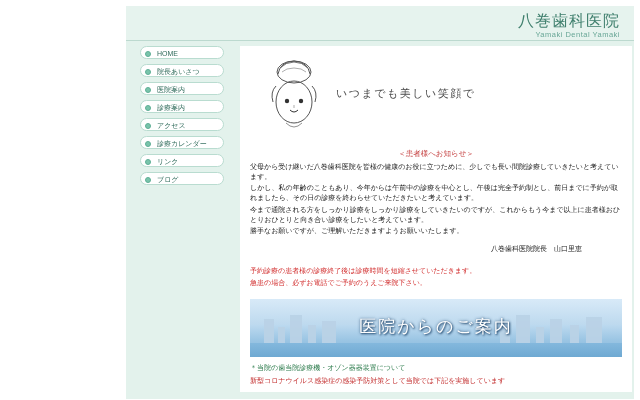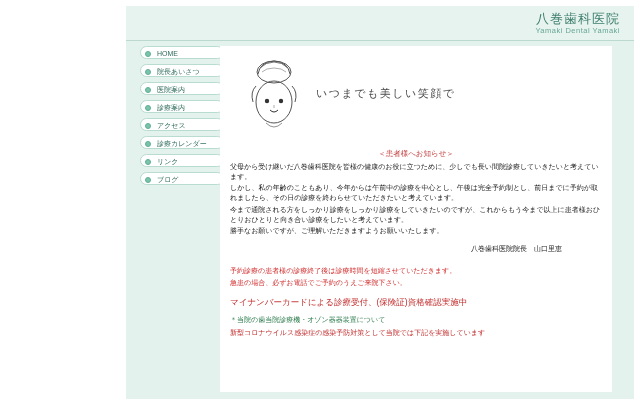--- a/index.html
+++ b/index.html
@@ -41,21 +41,21 @@
     border-bottom: 1px solid #bcd9cf;
   }
   .clinic-title {
     position: absolute;
     right: 14px;
     top: 6px;
     text-align: right;
     line-height: 1.1;
   }
   .clinic-title .jp {
-    font-size: 13px;
+    font-size: 16px;
     color: #3f7f6d;
     letter-spacing: 1px;
     margin-left: 14px;
   }
   .clinic-title .en {
     font-size: 7.5px;
     color: #6aa furthermore;
   }
   .clinic-title .en {
     font-size: 7.5px;
@@ -94,21 +94,21 @@
     height: 6px;
     border-radius: 50%;
     background: #79c4ab;
     border: 1px solid #5fae95;
     box-sizing: border-box;
   }
 
   
   .content {
     position: absolute;
-    left: 220px;
+    left: 240px;
     top: 46px;
     width: 392px;
     background: #ffffff;
     height: 346px;
     overflow: hidden;
   }
 
   
   .hero {
     position: relative;
@@ -295,18 +295,33 @@
       <p>今まで通院される方をしっかり診療をしっかり診療をしていきたいのですが、これからもう今まで以上に患者様おひとりおひとりと向き合い診療をしたいと考えています。</p>
       <p>勝手なお願いですが、ご理解いただきますようお願いいたします。</p>
       <div class="sign">八巻歯科医院院長　山口里恵</div>
     </div>
 
     <div class="resv">
       <p>予約診療の患者様の診療終了後は診療時間を短縮させていただきます。</p>
       <p>急患の場合、必ずお電話でご予約のうえご来院下さい。</p>
     </div>
 
-
-    <div class="mynumber">マイナンバーカードによる診療受付、(保険証)資格確認実施中</div>
+    <div class="banner">
+      <div class="sky"></div>
+      <div class="bldg" style="left:14px;width:10px;height:26px;"></div>
+      <div class="bldg" style="left:28px;width:7px;height:18px;"></div>
+      <div class="bldg" style="left:40px;width:12px;height:30px;"></div>
+      <div class="bldg" style="left:58px;width:8px;height:20px;"></div>
+      <div class="bldg" style="left:72px;width:14px;height:24px;"></div>
+      <div class="bldg" style="left:250px;width:10px;height:22px;"></div>
+      <div class="bldg" style="left:266px;width:14px;height:30px;"></div>
+      <div class="bldg" style="left:286px;width:8px;height:18px;"></div>
+      <div class="bldg" style="left:300px;width:12px;height:26px;"></div>
+      <div class="bldg" style="left:320px;width:9px;height:20px;"></div>
+      <div class="bldg" style="left:336px;width:16px;height:28px;"></div>
+      <div class="water"></div>
+      <div class="banner-text">医院からのご案内</div>
+    </div>
+
     <div class="sub-note">＊当院の歯当院診療機・オゾン器器装置について</div>
     <div class="sub-note2">新型コロナウイルス感染症の感染予防対策として当院では下記を実施しています</div>
   </div>
 </div>
 
 </body></html>

